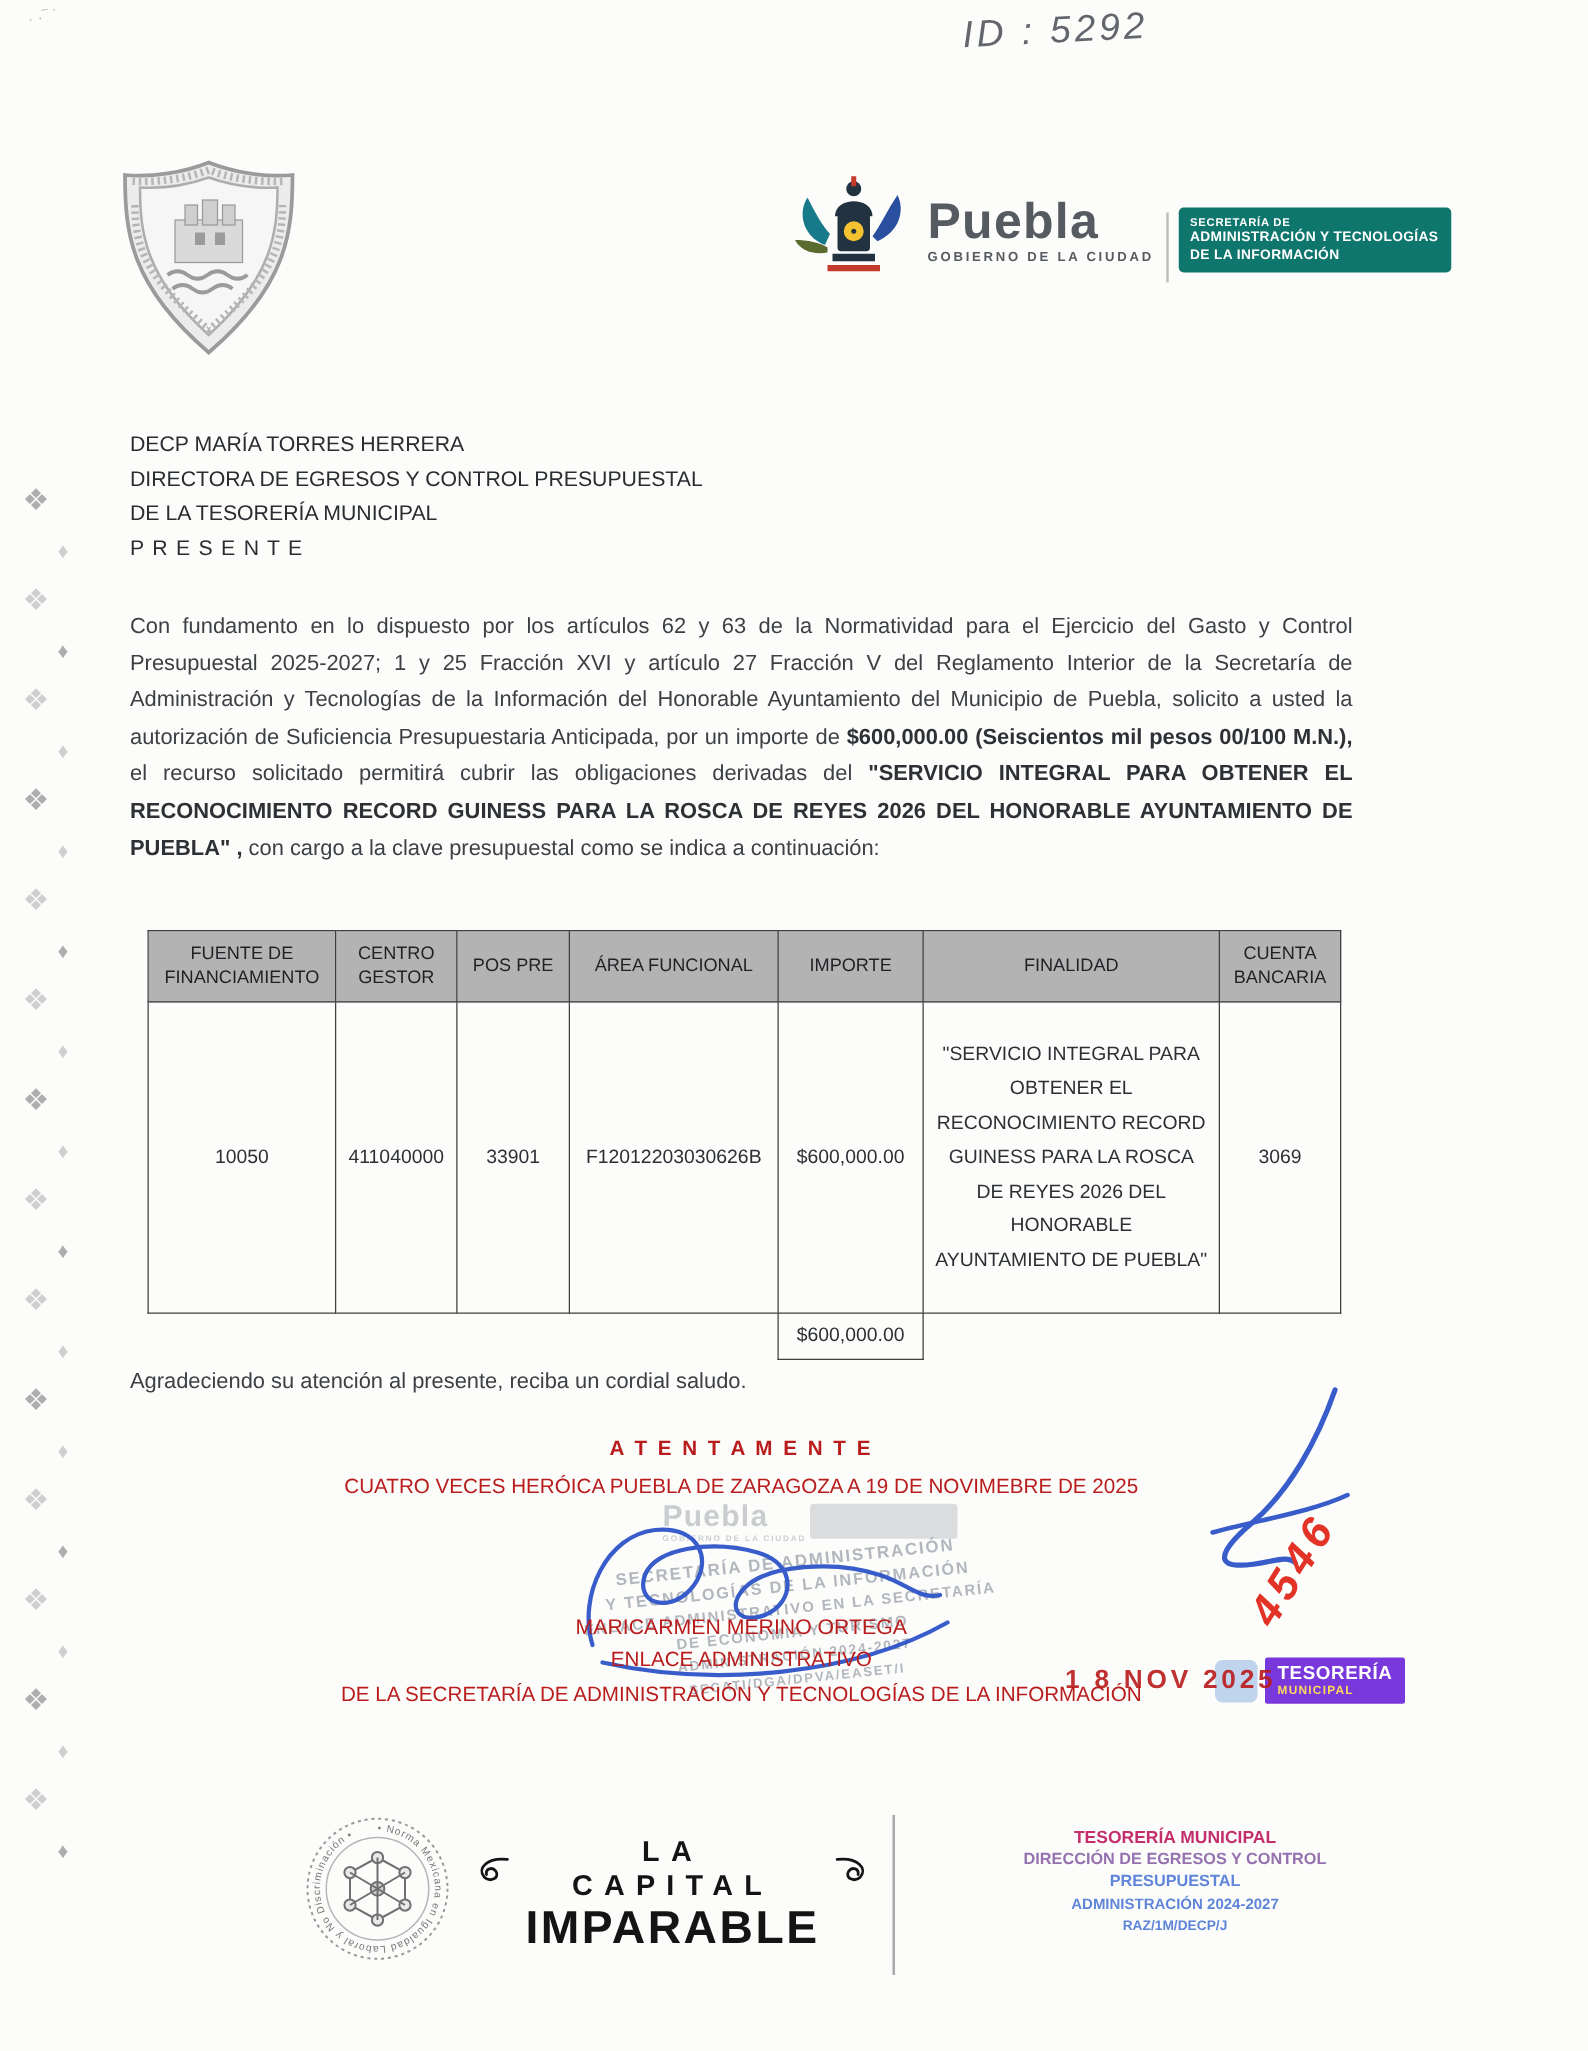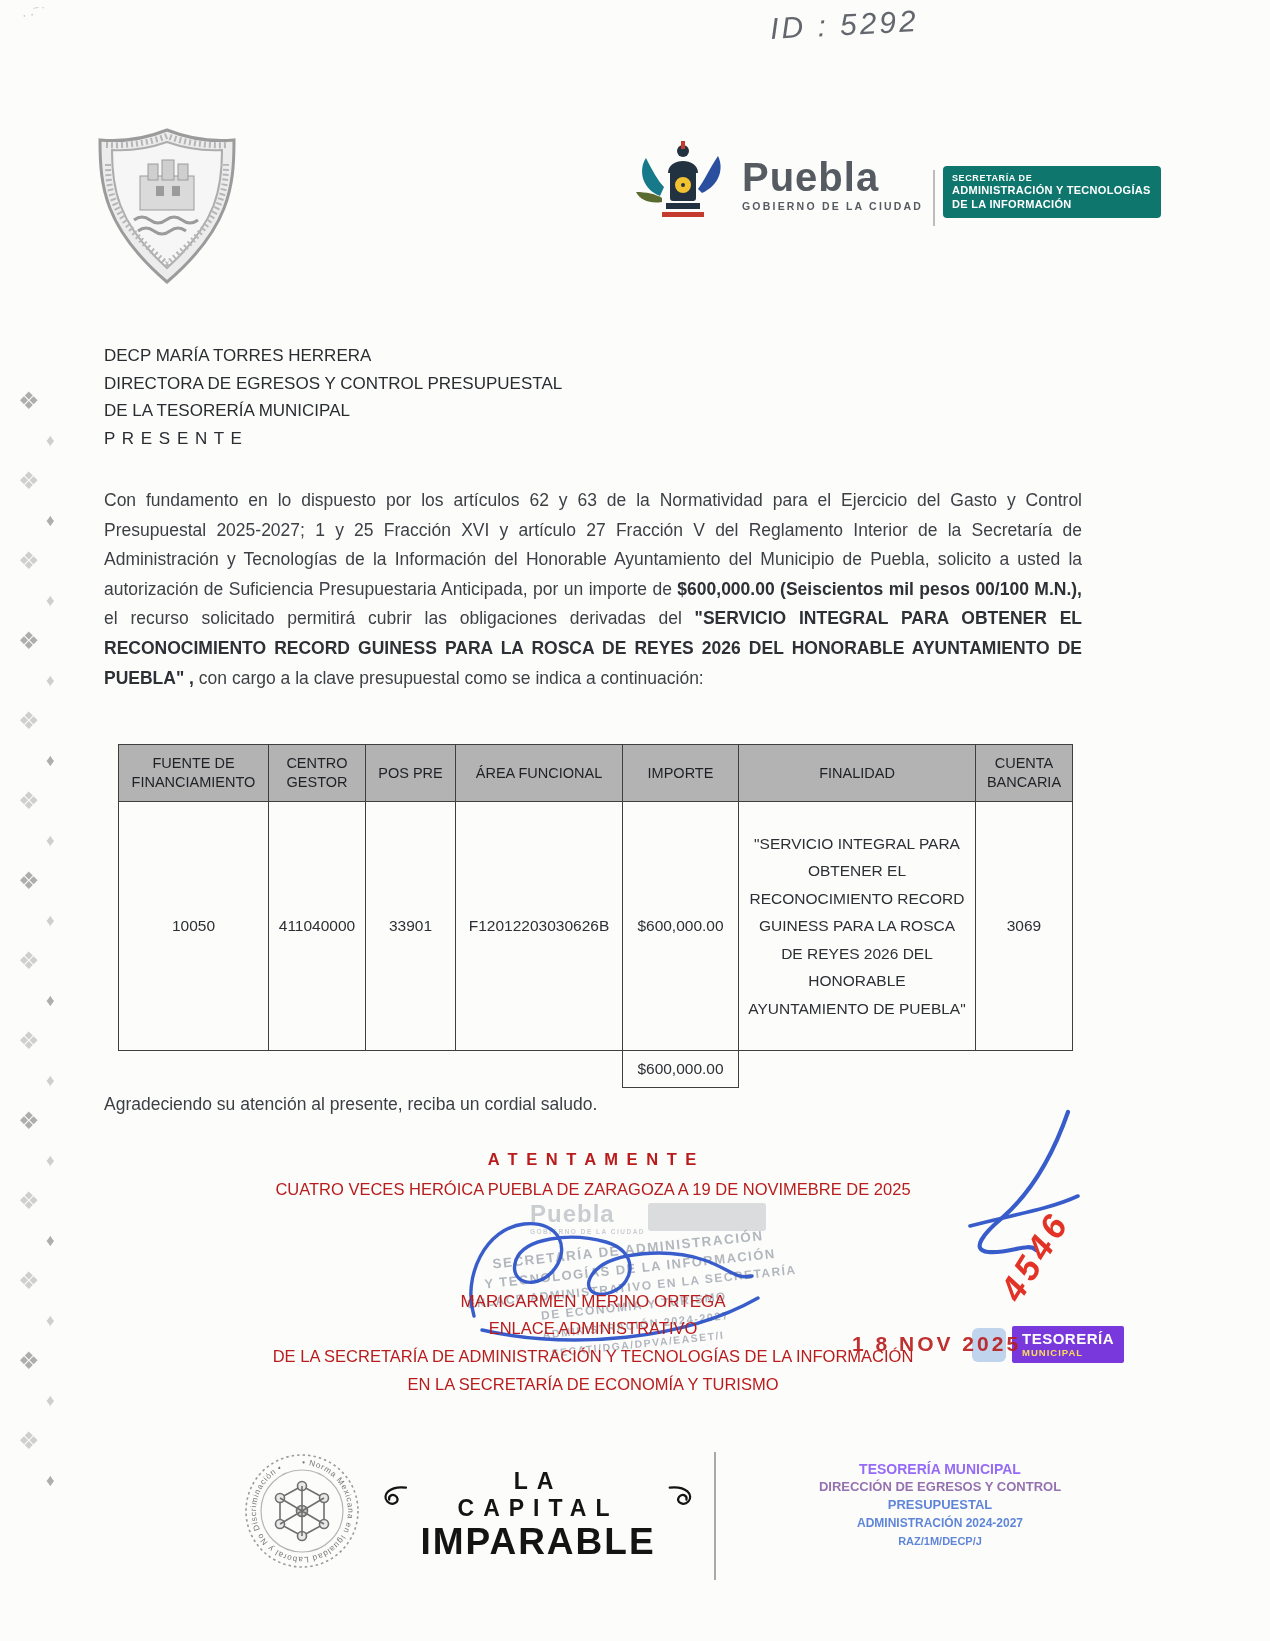--- a/index.html
+++ b/index.html
@@ -73,21 +73,21 @@
   .red-number{left:1026px;top:1268px;font-size:35px;font-weight:700;font-style:italic;color:#e23326;
               letter-spacing:5px;transform:rotate(-58deg);transform-origin:0 100%;}
   .tesoreria{left:972px;top:1326px;display:flex;align-items:center;gap:6px;}
   .tes-icon{width:34px;height:34px;background:#8fb2e2;opacity:.55;border-radius:6px;}
   .tes-box{background:#6d28d9;opacity:.92;color:#fff;padding:4px 10px 5px 10px;border-radius:2px;}
   .tes-box .t1{font-size:15px;font-weight:800;letter-spacing:.5px;}
   .tes-box .t2{font-size:9.5px;font-weight:700;color:#ffd84d;letter-spacing:1px;}
   .red-date{left:852px;top:1332px;font-size:21px;font-weight:700;color:#b91c1c;letter-spacing:3px;opacity:.9;}
   .blue-stamp{left:795px;top:1460px;width:290px;text-align:center;font-weight:700;opacity:.9;}
   .blue-stamp div{line-height:18px;}
-  .bs0{font-size:14px;color:#8b5cf6;}
+  .bs0{font-size:14px;color:#be185d;}
   .bs1{font-size:13px;color:#8a63a8;}
   .bs2{font-size:13px;color:#4f79d6;}
   .bs3{font-size:12px;color:#4f79d6;}
   .bs4{font-size:11px;color:#4f79d6;}
 
   
   .seal{left:243px;top:1452px;}
   .foot-divider{left:714px;top:1452px;width:2px;height:128px;background:#a9a9a9;}
   .capital{left:378px;top:1468px;width:320px;text-align:center;color:#141414;}
   .capital .row1{display:flex;align-items:center;justify-content:center;gap:24px;}
@@ -258,21 +258,20 @@
       <g fill="none" stroke="#2e55c9" stroke-linecap="round" opacity="0.95">
         <path d="M132,8 C118,48 96,88 66,114 C48,129 34,146 52,148 C74,150 92,138 100,146" stroke-width="4.2"></path>
         <path d="M34,122 C70,112 112,106 142,92" stroke-width="3.6"></path>
       </g>
     </svg>
   </div>
 
   <div class="abs centercol signer-name">MARICARMEN MERINO ORTEGA</div>
   <div class="abs centercol signer-title">ENLACE ADMINISTRATIVO</div>
   <div class="abs centercol signer-org1">DE LA SECRETARÍA DE ADMINISTRACIÓN Y TECNOLOGÍAS DE LA INFORMACIÓN</div>
-  <div class="abs centercol signer-org2">EN LA SECRETARÍA DE ECONOMÍA Y TURISMO</div>
 
   <div class="abs red-number">4546</div>
 
   <div class="abs tesoreria">
     <div class="tes-icon"></div>
     <div class="tes-box">
       <div class="t1">TESORERÍA</div>
       <div class="t2">MUNICIPAL</div>
     </div>
   </div>

